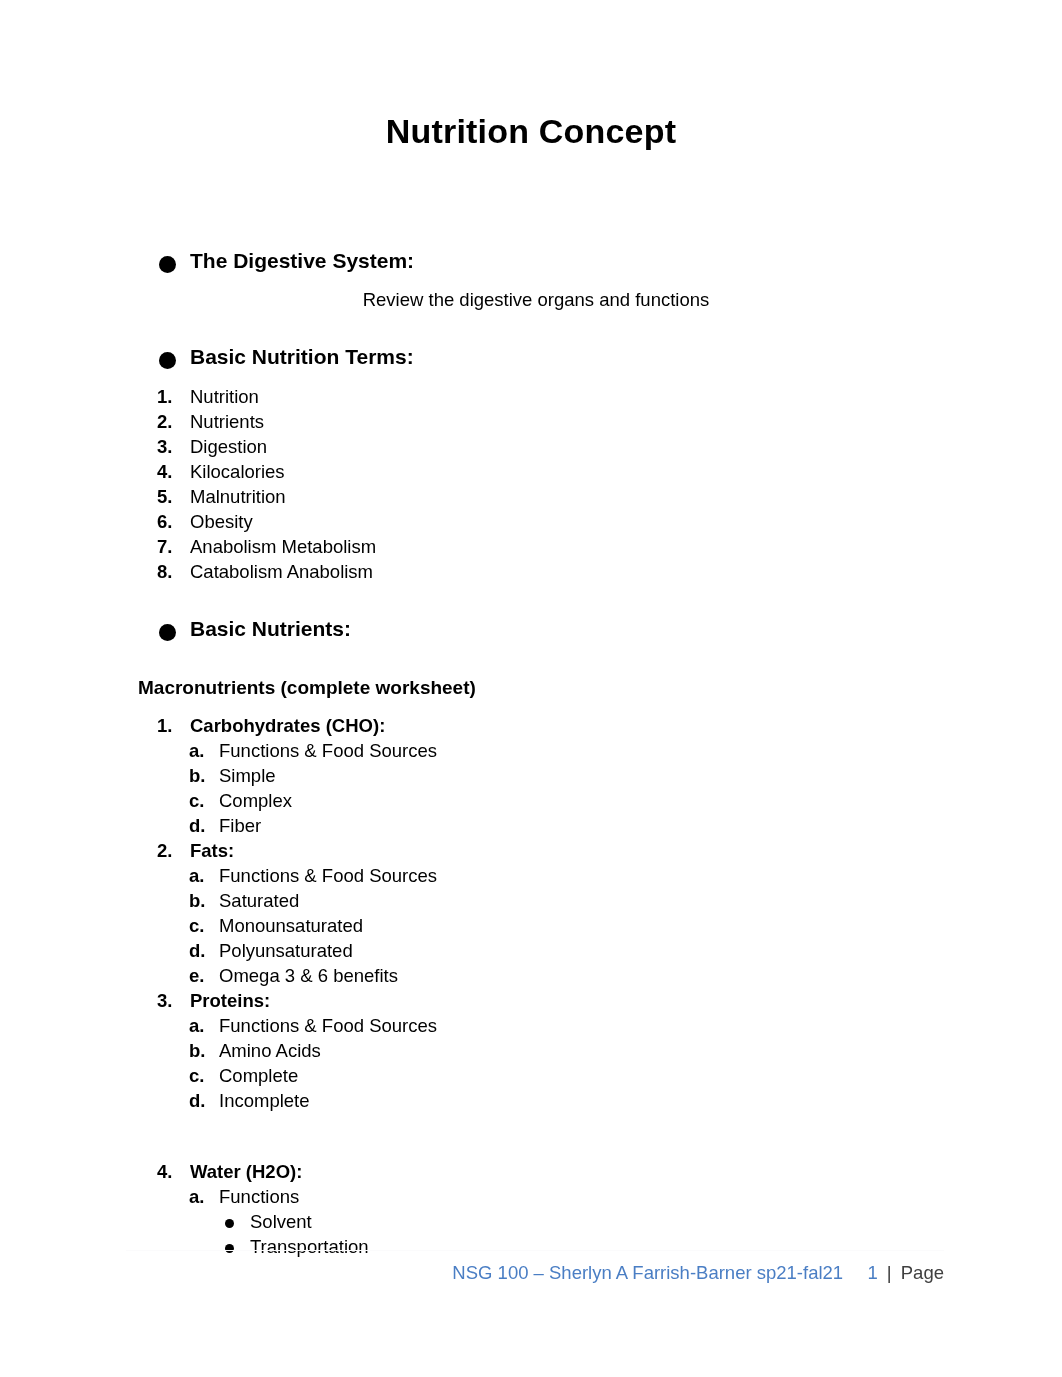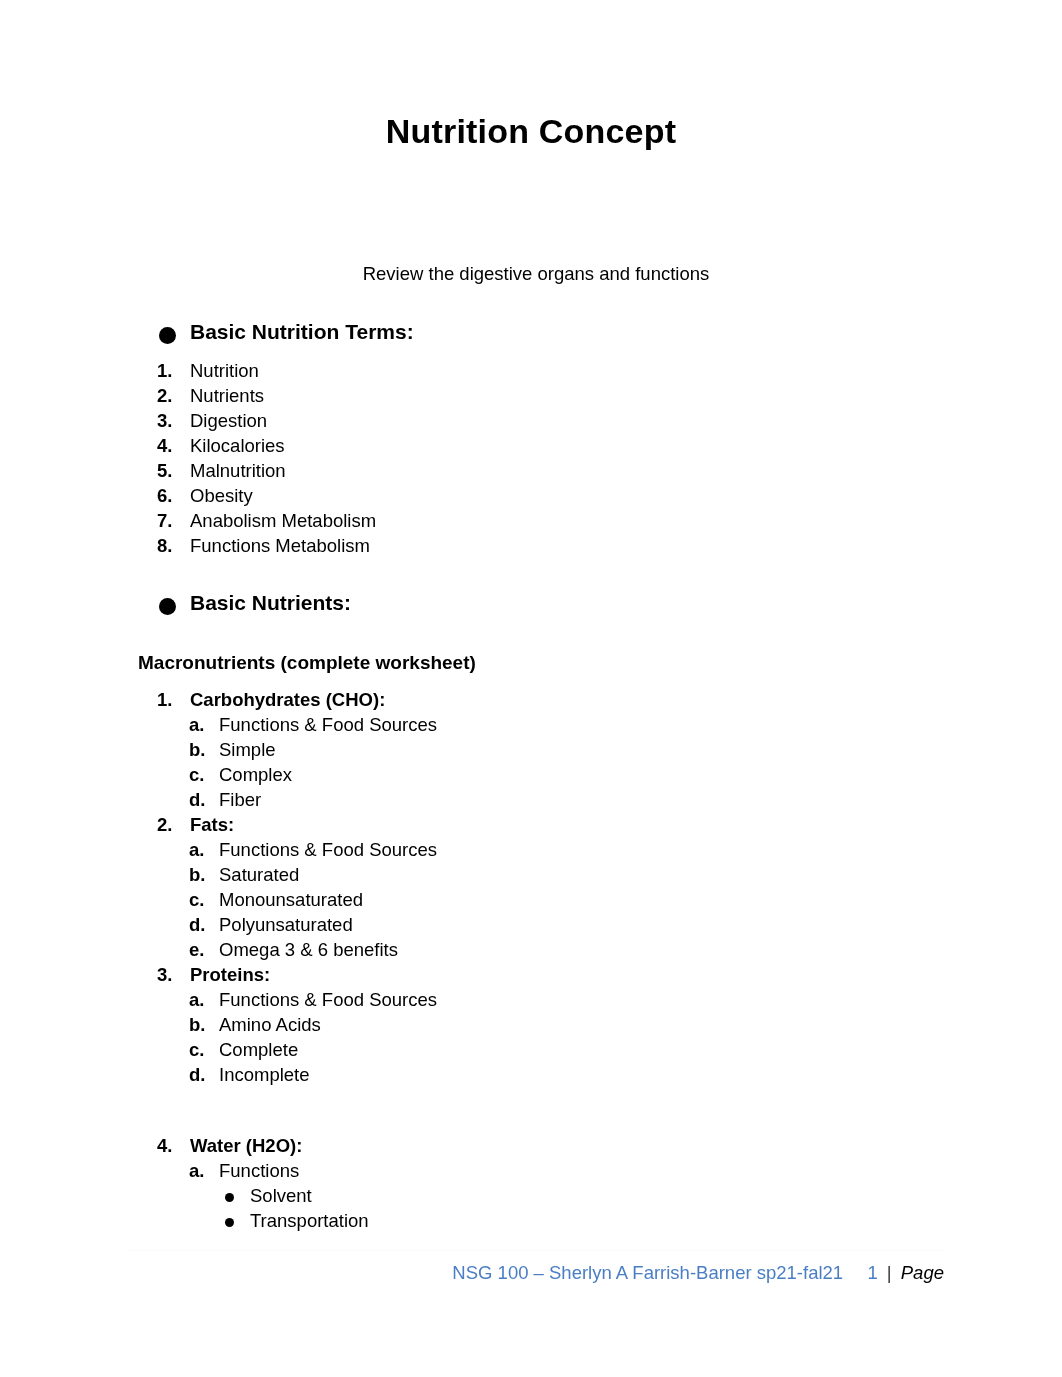--- a/index.html
+++ b/index.html
@@ -140,31 +140,35 @@
     width: 818px;
     text-align: right;
     font-size: 18.5px;
     line-height: 1.3;
     white-space: nowrap;
   }
   .footer .f-course { color: #4a7ec4; }
   .footer .f-sep-space { display: inline-block; width: 14px; }
   .footer .f-pagenum { color: #4a7ec4; }
   .footer .f-bar { color: #3b3b3b; padding: 0 4px; }
-  .footer .f-pagelabel { color: #000000; font-style: italic; }
+  .footer .f-pagelabel { color: #404040; }
 </style>
 </head>
 <body>
 
 <div class="page">
 
   <div class="doc-title">Nutrition Concept</div>
 
   <div class="body">
 
+    <div class="h-bullet-row">
+      <span class="dot"></span>
+      <span>The Digestive System:</span>
+    </div>
     <div class="gap-sm"></div>
     <div class="plain-line">Review the digestive organs and functions</div>
 
     <div class="gap-lg"></div>
 
     <div class="h-bullet-row">
       <span class="dot"></span>
       <span>Basic Nutrition Terms:</span>
     </div>
     <div class="gap-sm"></div>
@@ -192,21 +196,21 @@
     <div class="lvl1-item">
       <span class="marker">6.</span>
       <span class="txt-reg">Obesity</span>
     </div>
     <div class="lvl1-item">
       <span class="marker">7.</span>
       <span class="txt-reg">Anabolism Metabolism</span>
     </div>
     <div class="lvl1-item">
       <span class="marker">8.</span>
-      <span class="txt-reg">Functions Metabolism</span>
+      <span class="txt-reg">Catabolism Anabolism</span>
     </div>
 
     <div class="gap-lg"></div>
 
     <div class="h-bullet-row">
       <span class="dot"></span>
       <span>Basic Nutrients:</span>
     </div>
 
     <div class="gap-md"></div>

